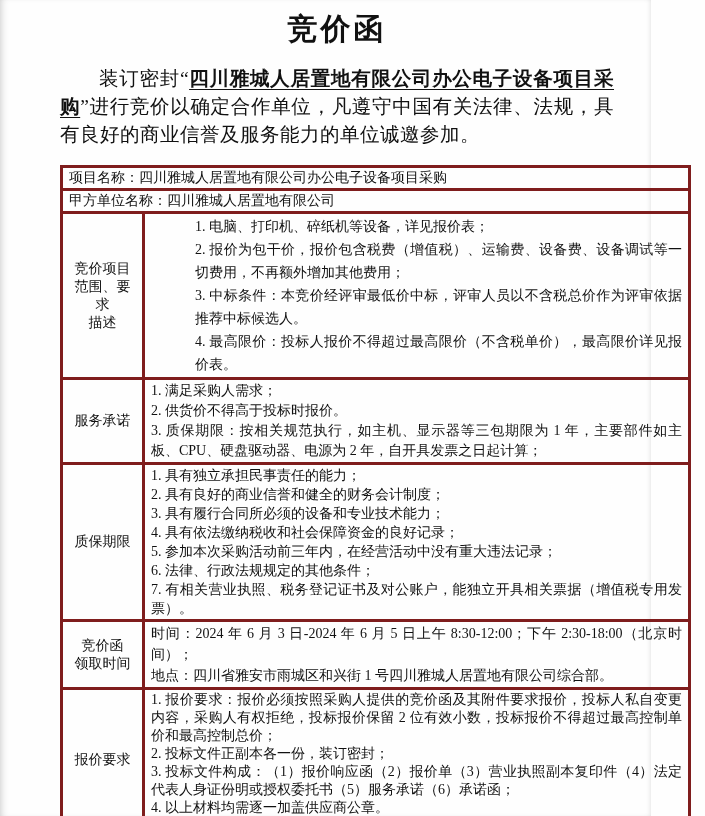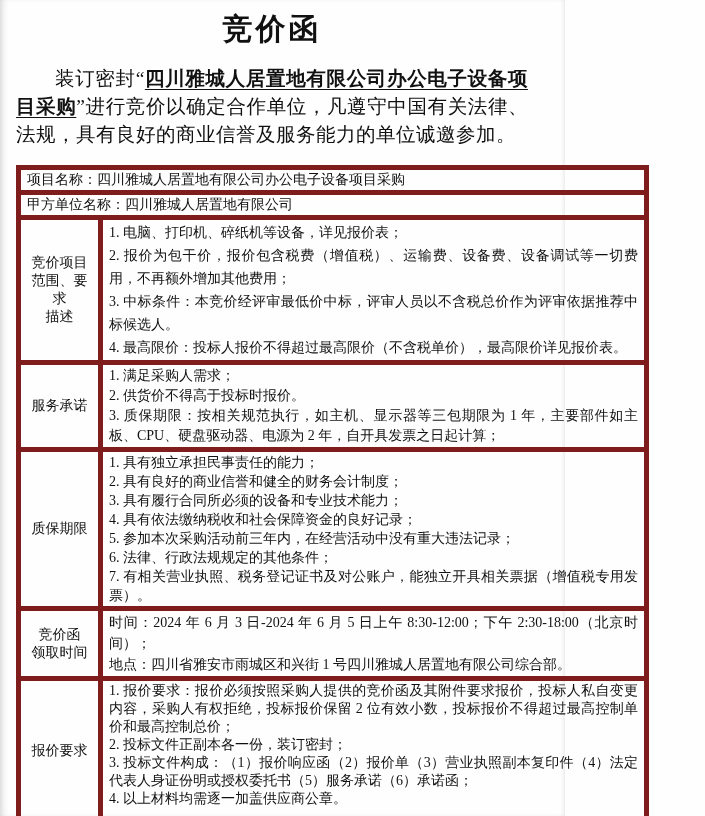--- a/index.html
+++ b/index.html
@@ -4,23 +4,23 @@
 <style>
   * { margin: 0; padding: 0; box-sizing: border-box; }
   html, body {
     width: 705px;
     background: #fefefe;
     font-family: "Liberation Serif", "DejaVu Serif", serif;
     color: #111;
   }
   body { height: 816px; overflow: hidden; }
   .page {
-    width: 565px;
+    width: 651px;
     height: 816px;
-    padding: 10px 37px 0 16px;
+    padding: 10px 37px 0 60px;
     background: #fefefe;
     box-shadow: inset 6px 0 8px -6px rgba(0,0,0,.25), inset -4px 0 6px -5px rgba(0,0,0,.18);
   }
   .doc-title {
     text-align: center;
     font-size: 30px;
     font-weight: bold;
     letter-spacing: 3px;
     line-height: 38px;
   }
@@ -39,21 +39,21 @@
   }
   table.bid-table {
     margin-top: 16px;
     width: 628px;
     border-collapse: collapse;
     table-layout: fixed;
     border: 2px solid #1c1c1c;
     font-size: 14px;
   }
   table.bid-table td {
-    border: 5px solid #7f1d1d;
+    border: 3px solid #7f1d1d;
     vertical-align: middle;
     padding: 1px 6px;
   }
   td.full-row { height: 20px; line-height: 18px; }
   td.label-cell {
     text-align: center;
     line-height: 18px;
     padding: 1px 4px;
   }
   td.label-cell .cell-line { line-height: 18px; }
@@ -61,21 +61,21 @@
     text-align: justify;
     text-align-last: justify;
   }
   td.content-cell {
     vertical-align: top;
     padding: 2px 6px 2px 6px;
     text-align: justify;
   }
   tr.r-contact td { height: 40px; vertical-align: top; padding-top: 3px; }
   tr.r-contact td.contact-label { vertical-align: top; }
-  tr.r-scope   .content-cell .cell-line { line-height: 23px; }
+  tr.r-scope   .content-cell .cell-line { line-height: 23px; margin-left: 44px; }
   tr.r-service .content-cell .cell-line { line-height: 20px; }
   tr.r-qual    .content-cell .cell-line { line-height: 19px; }
   tr.r-collect .content-cell .cell-line { line-height: 21px; }
   tr.r-quote   .content-cell .cell-line { line-height: 18px; }
   tr.r-quote   .content-cell { padding-bottom: 12px; }
 </style>
 </head>
 <body>
 
 <div class="page">

